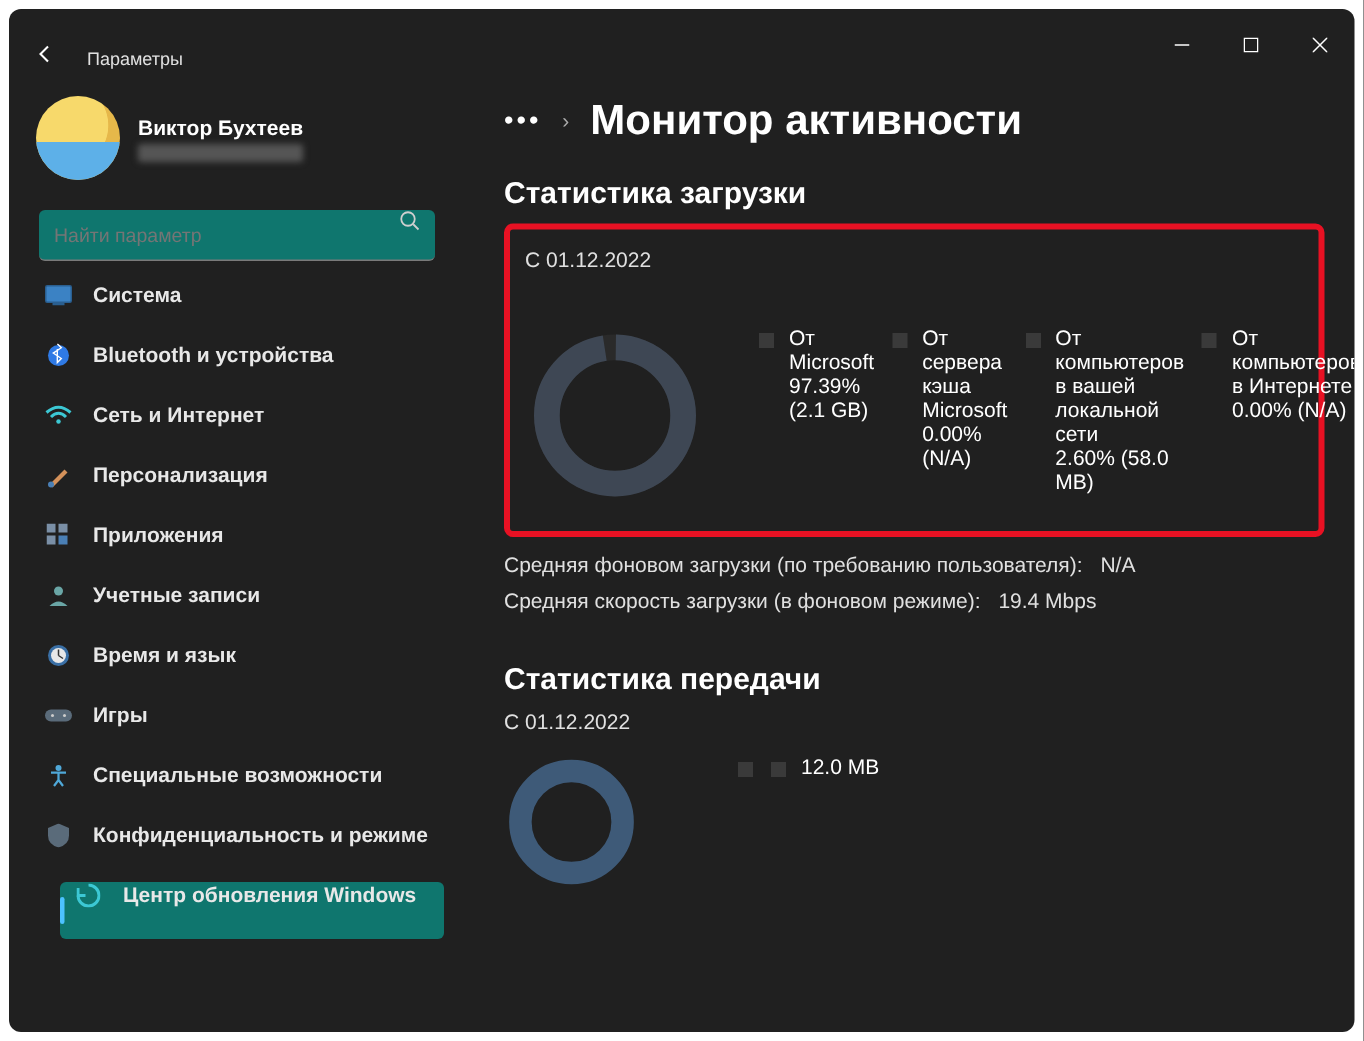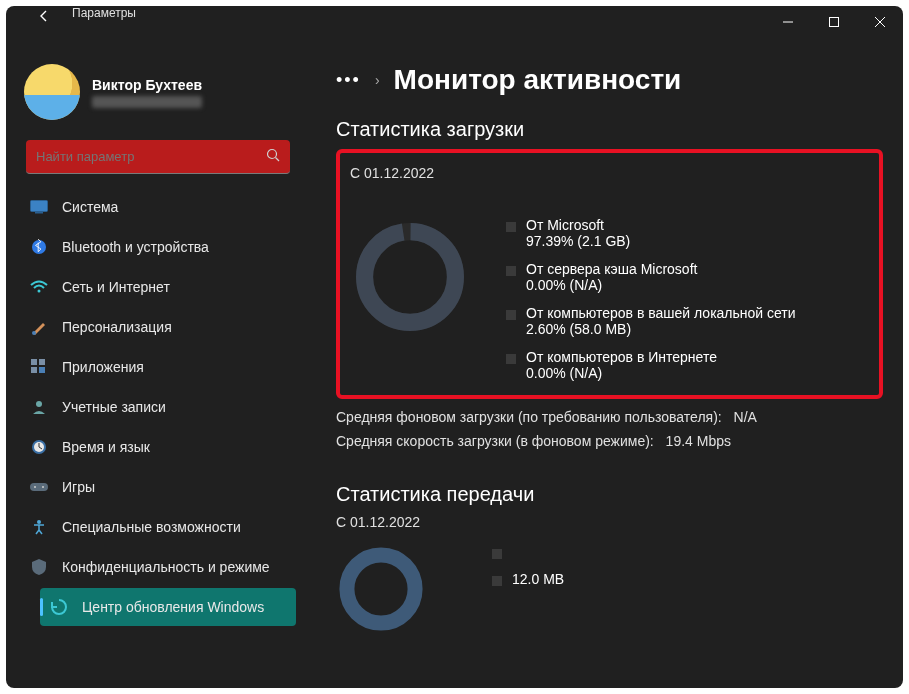--- a/index.html
+++ b/index.html
@@ -13,22 +13,22 @@
     position: absolute; top: 6px; left: 6px;
     width: 897px; height: 682px;
     background: #202020;
     border-radius: 8px;
     color: #fff;
     overflow: hidden;
     display: flex; flex-direction: column;
   }
   .titlebar {
     height: 40px;
-    display: flex; align-items: flex-start;
-    padding-left: 28px;
+    display: flex; align-items: flex-end;
+    padding-left: 14px;
     font-size: 12px;
     color: #e0e0e0;
   }
   .titlebar .back {
     width: 20px; height: 20px;
     margin-right: 18px;
     display: flex; align-items: center; justify-content: center;
     cursor: pointer;
   }
   .win-controls {
@@ -67,42 +67,43 @@
   .profile-name { font-size: 14px; font-weight: 600; }
   .profile-sub {
     font-size: 12px; color: #555;
     background: #555; border-radius: 2px;
     height: 12px; width: 110px; margin-top: 3px;
     filter: blur(2px);
   }
   .searchbox {
     margin: 6px 10px 14px 10px;
     height: 34px;
-    background: #b91c1c;
+    background: #0f766e;
     border-bottom: 1px solid #7a7a7a;
     border-radius: 4px;
-    display: flex; align-items: center;
+    display: flex; 
     padding: 0 10px;
   }
   .searchbox input {
     flex: 1;
     background: transparent; border: none; outline: none;
     color: #cfcfcf; font-size: 13px;
   }
   .searchbox .sicon { color: #cfcfcf; }
   .nav { display: flex; flex-direction: column; gap: 2px; padding: 0 4px;}
   .nav-item {
-    display: flex; align-items: center;
+    display: flex; 
     height: 38px;
     padding: 0 10px;
     border-radius: 4px;
     gap: 14px;
     font-size: 14px;
     color: #e8e8e8;
     cursor: pointer;
+    font-weight: bold;
   }
   .nav-item.selected {
     background: #0f766e;
     position: relative;
     margin-left: 20px;
   }
   .nav-item.selected::before {
     content:""; position:absolute; left:0; top:10px; bottom:10px;
     width:3px; background:#4cc2ff; border-radius:2px;
   }
@@ -118,35 +119,35 @@
     font-size: 14px;
   }
   .breadcrumb {
     display: flex; align-items: center; gap: 14px;
     margin-bottom: 22px;
   }
   .breadcrumb .dots { font-size: 18px; color: #fff; letter-spacing: 2px;}
   .breadcrumb .chev { color: #aaa; font-size: 14px;}
   .breadcrumb h1 { font-size: 28px; font-weight: 600; }
   h2.section {
-    font-size: 20px; font-weight: 400;
+    font-size: 20px; font-weight: 700;
     margin: 10px 0 8px 0;
   }
   .since { font-size: 14px; color: #e0e0e0; margin: 6px 0 10px 0;}
   .highlight-box {
     border: 4px solid #e81123;
     border-radius: 6px;
     padding: 6px 10px 14px 10px;
     margin-bottom: 10px;
   }
   .dl-row {
     display: flex; align-items: flex-start; gap: 26px;
   }
   .donut-wrap { width: 130px; flex-shrink: 0; padding-top: 26px;}
-  .legend { flex: 1; display: flex; flex-direction: column; gap: 12px; padding-top: 26px;}
+  .legend { flex: 1; display: flex; flex-direction: row; gap: 12px; padding-top: 26px;}
   .legend-item { display: flex; gap: 10px; }
   .swatch {
     width: 10px; height: 10px; background: #3a3a3a;
     margin-top: 5px; flex-shrink: 0;
   }
   .legend-label { color: #fff; }
   .legend-val { color: #fff; }
   .avg-row { margin: 8px 0 4px 0; color: #e0e0e0;}
   .avg-row .val { margin-left: 8px; }
   svg.donut { width: 120px; height: 120px; }

